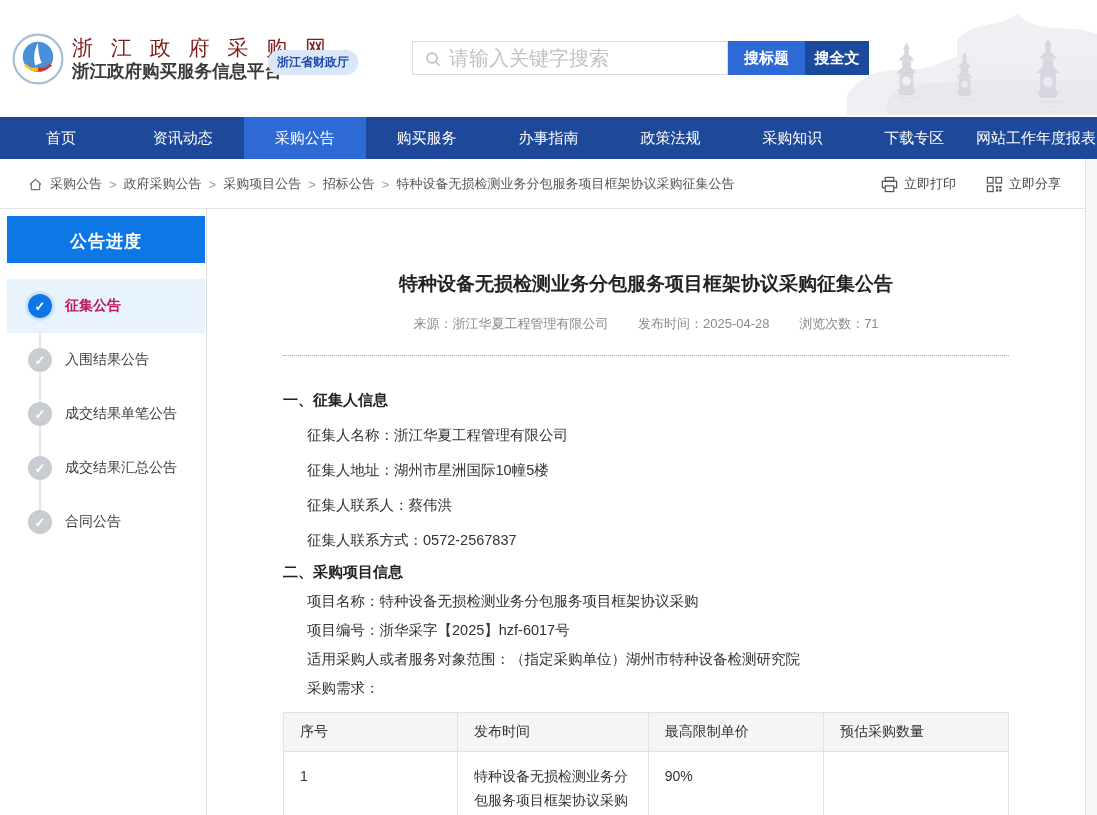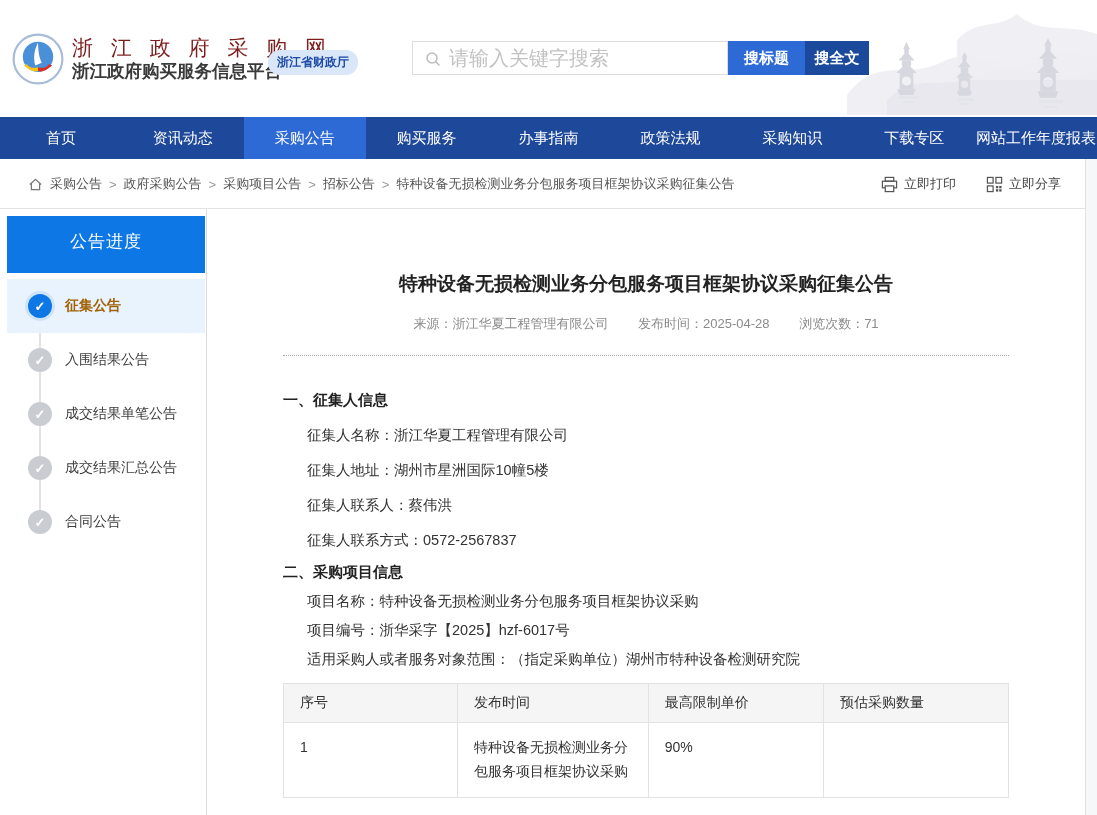--- a/index.html
+++ b/index.html
@@ -38,29 +38,29 @@
   .bc-link { cursor:pointer; }
   .bc-sep { margin:0 7px; color:#999; }
   .crumb-tools { position:absolute; right:24px; top:0; height:50px; display:flex; align-items:center; gap:30px; color:#444; }
   .tool-item { display:flex; align-items:center; gap:6px; cursor:pointer; }
 
   
   .scroll-strip { position:absolute; left:1085px; top:159px; width:12px; height:656px; background:#f6f7f8; border-left:1px solid #e2e2e2; }
 
   
   .sidebar { position:absolute; left:7px; top:209px; width:200px; height:606px; background:#fff; border-right:1px solid #ddd; }
-  .sidebar-title { position:absolute; left:0; top:7px; width:198px; height:57px; background:#0d77e6; color:#fff; font-size:17px; font-weight:normal; text-align:center; line-height:51px; letter-spacing:1px; }
+  .sidebar-title { position:absolute; left:0; top:7px; width:198px; height:47px; background:#0d77e6; color:#fff; font-size:17px; font-weight:bold; text-align:center; line-height:51px; letter-spacing:1px; }
   .steps { position:absolute; left:0; top:70px; width:198px; }
   .steps-line { position:absolute; left:32px; top:27px; width:2px; background:#e3e3e3; }
   .step { position:relative; height:54px; display:flex; align-items:center; padding-left:21px; cursor:pointer; }
   .step.active { background:#e9f3fd; }
   .step-dot { position:relative; z-index:2; width:24px; height:24px; border-radius:50%; background:#c9ccd1; color:#fff; display:flex; align-items:center; justify-content:center; font-size:13px; font-weight:bold; margin-right:13px; flex:0 0 auto; }
   .step.active .step-dot { background:#0d77e6; box-shadow:0 0 0 3px #cfe3f8; }
   .step-label { font-size:14px; color:#3c3c3c; white-space:nowrap; }
-  .step.active .step-label { color:#a16207; font-weight:bold;font-family:Liberation Mono, monospace; }
+  .step.active .step-label { color:#be185d; font-weight:bold;font-family:Liberation Mono, monospace; }
 
   
   .main-col { position:absolute; left:207px; top:209px; width:878px; height:606px; background:#fff; }
   .main-inner { padding:62px 76px 0 76px; }
   .article-title { font-size:19px; font-weight:bold; color:#222; text-align:center; line-height:26px; margin:0 0 18px; }
   .article-meta { text-align:center; font-size:13px; color:#8b8b8b; line-height:18px; }
   .article-meta span { margin:0 13px; }
   .dotted-divider { border-top:1px dotted #a9a9a9; height:0; margin-top:22px; }
   .sec-heading { font-size:15px; font-weight:bold; color:#222; line-height:20px; margin-top:34px; }
   .sec-heading.second { margin-top:12px; }
@@ -262,20 +262,21 @@
         <div class="info-line">征集人地址：湖州市星洲国际10幢5楼</div>
         <div class="info-line">征集人联系人：蔡伟洪</div>
         <div class="info-line">征集人联系方式：0572-2567837</div>
       </div>
 
       <div class="sec2">
         <div class="sec-heading second">二、采购项目信息</div>
         <div class="info-line">项目名称：特种设备无损检测业务分包服务项目框架协议采购</div>
         <div class="info-line">项目编号：浙华采字【2025】hzf-6017号</div>
         <div class="info-line">适用采购人或者服务对象范围：（指定采购单位）湖州市特种设备检测研究院</div>
+        <div class="info-line">采购需求：</div>
 
         <table class="demand-table">
           <colgroup>
               <col style="width:24%">
               <col style="width:26.3%">
               <col style="width:24.2%">
               <col style="width:25.5%">
             </colgroup>
           <thead>
             <tr>

